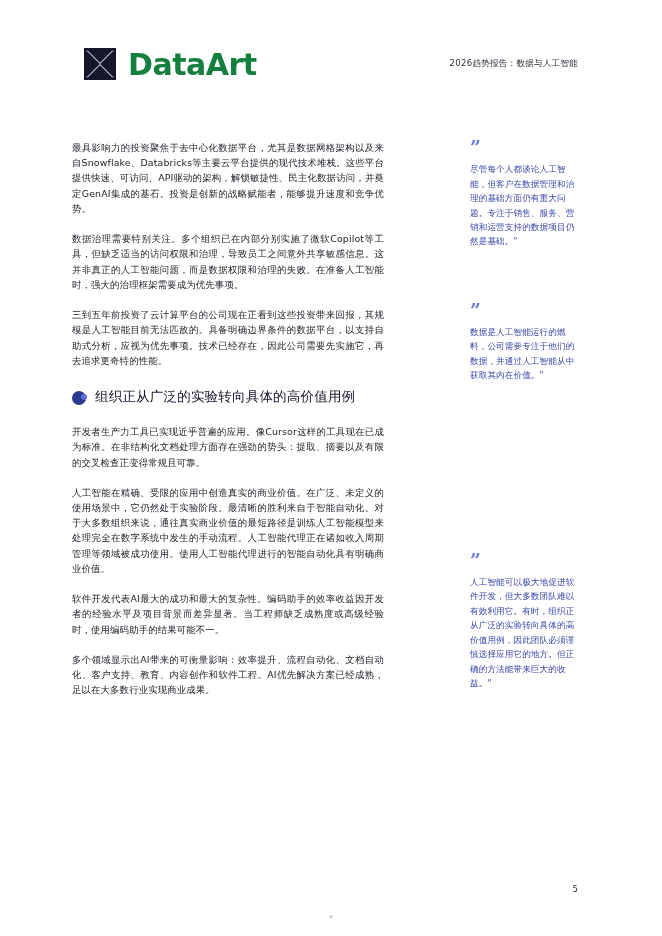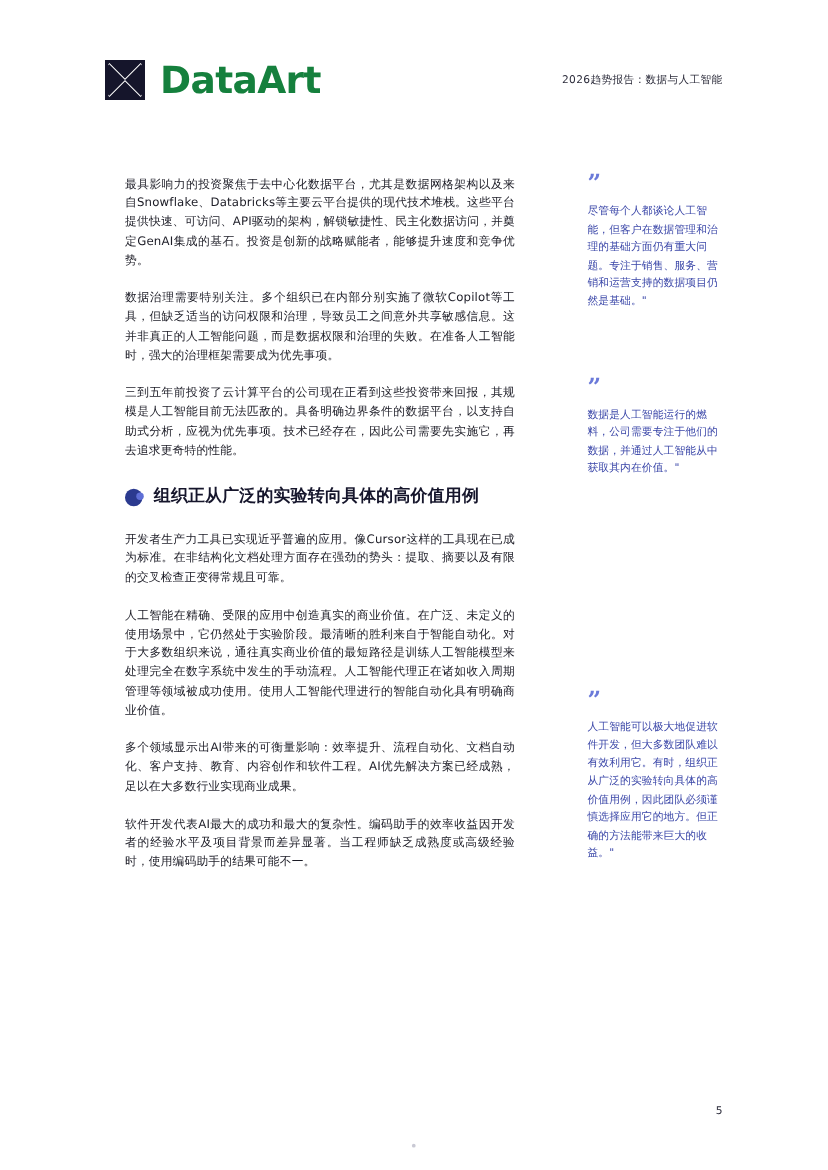--- a/index.html
+++ b/index.html
@@ -53,21 +53,21 @@
     top: 14px;
     font-size: 8.5px;
     color: #2b2b3a;
     letter-spacing: 0.3px;
     margin-left: 23px;
   }
 
   
   .main-col {
     position: absolute;
-    left: 100px;
+    left: 72px;
     top: 140px;
     width: 312px;
   }
   .para {
     font-size: 9.4px;
     line-height: 1.62;
     color: #1b1b25;
     text-align: justify;
     margin-bottom: 15px;
     letter-spacing: 0.15px;
@@ -93,21 +93,21 @@
     position: absolute;
     right: -1px;
     top: 3px;
     width: 6px;
     height: 6px;
     border-radius: 50%;
     background: #5f6fd6;
   }
   .section-title {
     font-size: 13.5px;
-    font-weight: bold;
+    font-weight: normal;
     color: #15152b;
     letter-spacing: 0.2px;
   }
 
   
   .quote-col {
     position: absolute;
     left: 470px;
     top: 140px;
     width: 112px;
@@ -175,22 +175,22 @@
     <p class="para">数据治理需要特别关注。多个组织已在内部分别实施了微软Copilot等工具，但缺乏适当的访问权限和治理，导致员工之间意外共享敏感信息。这并非真正的人工智能问题，而是数据权限和治理的失败。在准备人工智能时，强大的治理框架需要成为优先事项。</p>
     <p class="para">三到五年前投资了云计算平台的公司现在正看到这些投资带来回报，其规模是人工智能目前无法匹敌的。具备明确边界条件的数据平台，以支持自助式分析，应视为优先事项。技术已经存在，因此公司需要先实施它，再去追求更奇特的性能。</p>
 
     <div class="section-head">
       <span class="section-bullet"></span>
       <span class="section-title">组织正从广泛的实验转向具体的高价值用例</span>
     </div>
 
     <p class="para">开发者生产力工具已实现近乎普遍的应用。像Cursor这样的工具现在已成为标准。在非结构化文档处理方面存在强劲的势头：提取、摘要以及有限的交叉检查正变得常规且可靠。</p>
     <p class="para">人工智能在精确、受限的应用中创造真实的商业价值。在广泛、未定义的使用场景中，它仍然处于实验阶段。最清晰的胜利来自于智能自动化。对于大多数组织来说，通往真实商业价值的最短路径是训练人工智能模型来处理完全在数字系统中发生的手动流程。人工智能代理正在诸如收入周期管理等领域被成功使用。使用人工智能代理进行的智能自动化具有明确商业价值。</p>
+    <p class="para">软件开发代表AI最大的成功和最大的复杂性。编码助手的效率收益因开发者的经验水平及项目背景而差异显著。当工程师缺乏成熟度或高级经验时，使用编码助手的结果可能不一。</p>
     <p class="para">多个领域显示出AI带来的可衡量影响：效率提升、流程自动化、文档自动化、客户支持、教育、内容创作和软件工程。AI优先解决方案已经成熟，足以在大多数行业实现商业成果。</p>
-    <p class="para">软件开发代表AI最大的成功和最大的复杂性。编码助手的效率收益因开发者的经验水平及项目背景而差异显著。当工程师缺乏成熟度或高级经验时，使用编码助手的结果可能不一。</p>
   </div>
 
   <div class="quote-col">
     <div class="quote-block">
       <div class="quote-mark">”</div>
       <div class="quote-text">尽管每个人都谈论人工智能，但客户在数据管理和治理的基础方面仍有重大问题。专注于销售、服务、营销和运营支持的数据项目仍然是基础。"</div>
     </div>
     <div class="quote-block" style="margin-top:54px;">
       <div class="quote-mark">”</div>
       <div class="quote-text">数据是人工智能运行的燃料，公司需要专注于他们的数据，并通过人工智能从中获取其内在价值。"</div>

